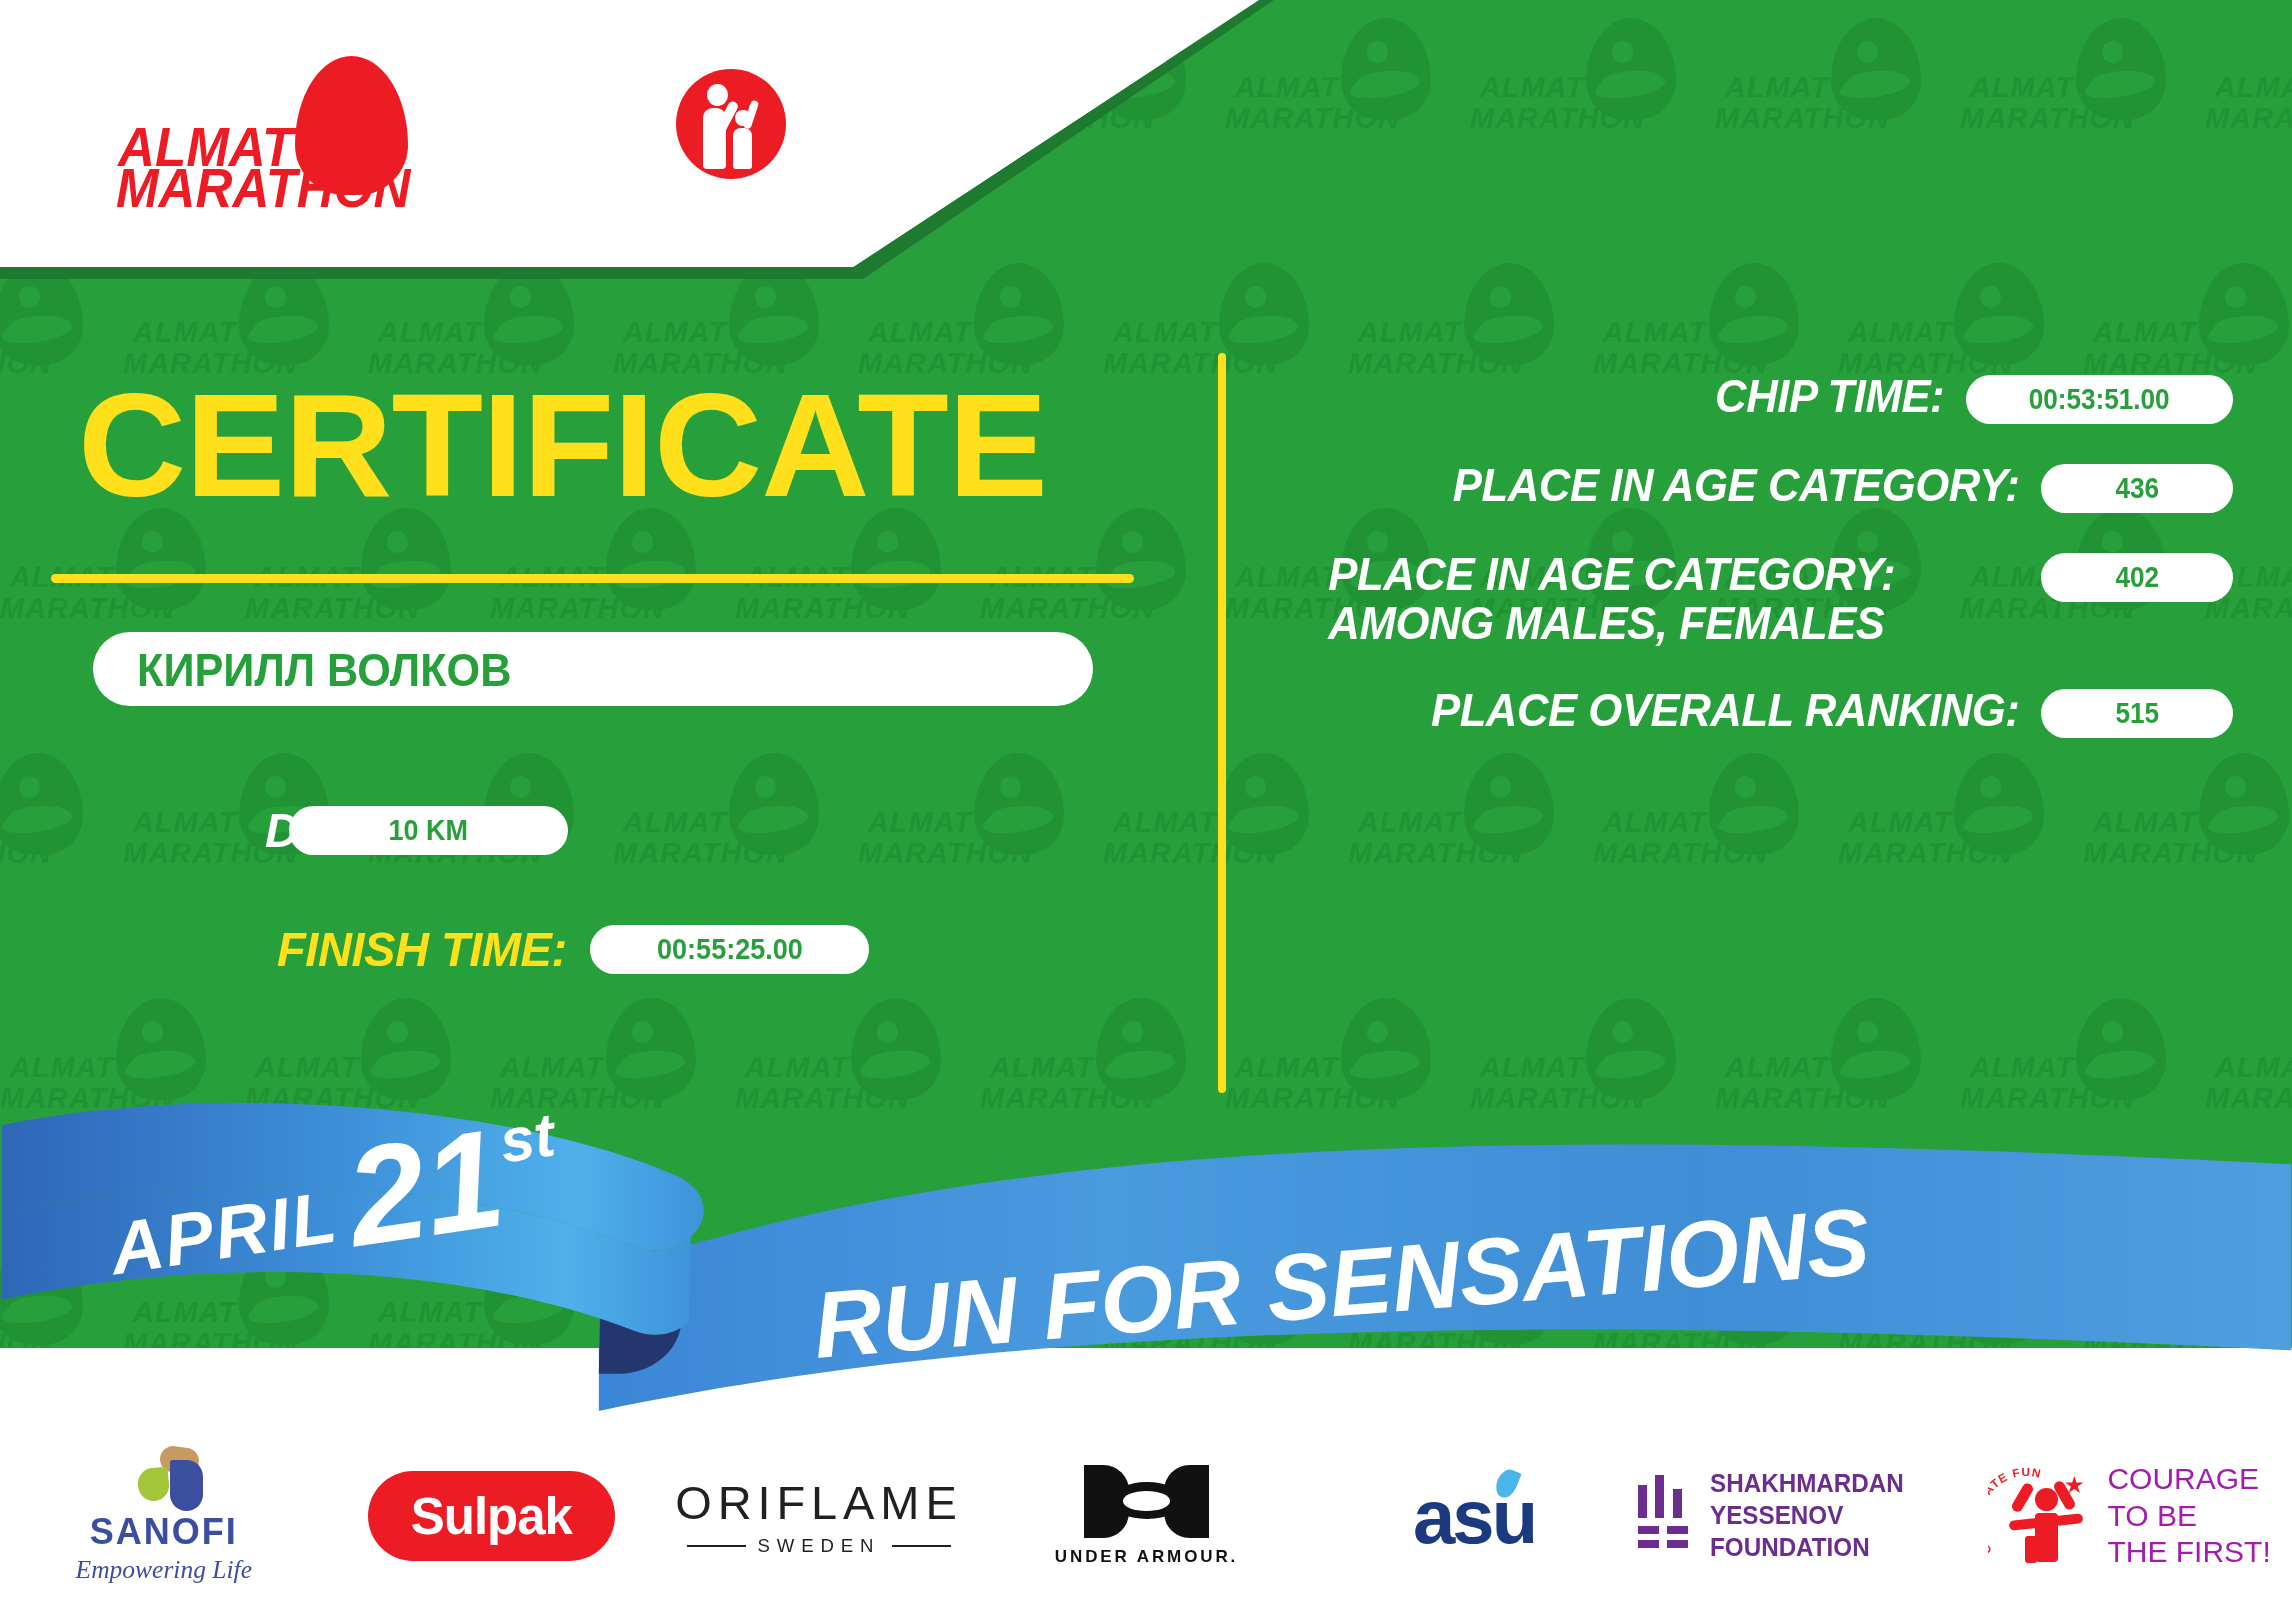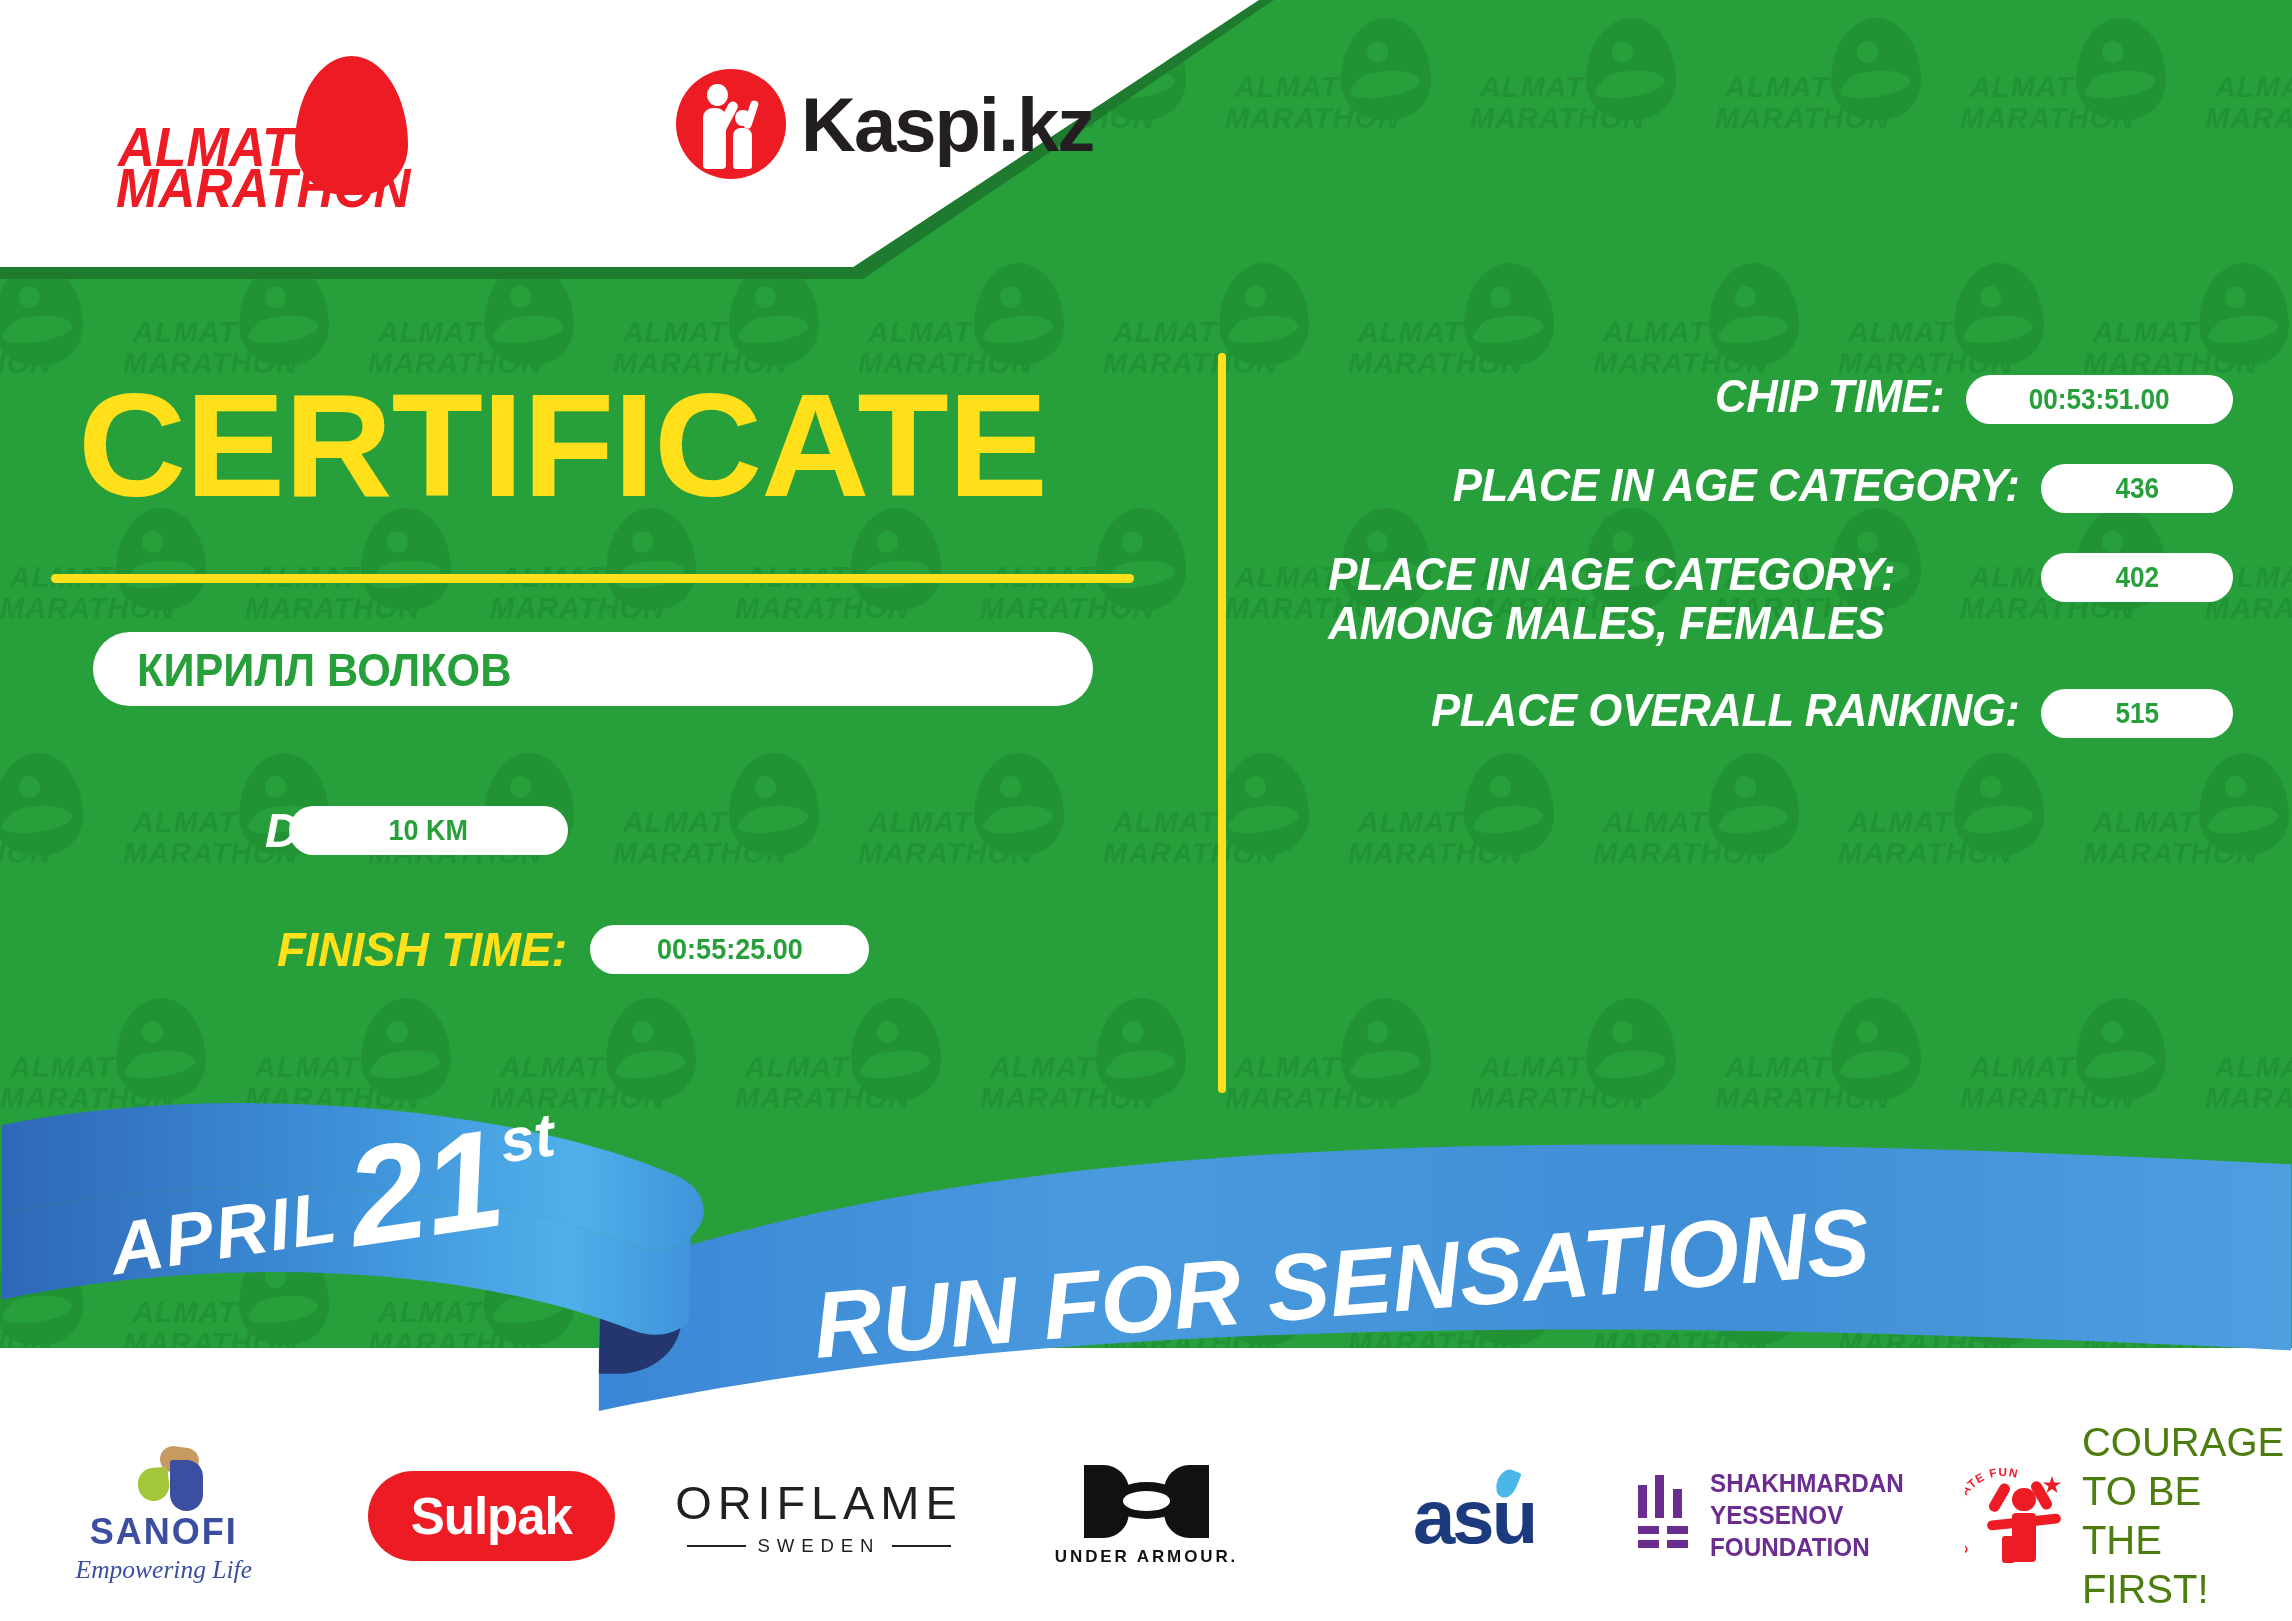--- a/index.html
+++ b/index.html
@@ -393,21 +393,21 @@
     position:absolute;left:0;top:5.9px;width:57px;height:92px;
   }
   .c-fig-head{position:absolute;left:47px;top:25.5px;width:23.5px;height:23.5px;border-radius:50%;background:#ed1c24;}
   .c-fig-arm1{position:absolute;left:29px;top:19.6px;width:10.8px;height:31px;background:#ed1c24;border-radius:5.9px;transform:rotate(30deg);}
   .c-fig-arm2{position:absolute;left:71px;top:17.6px;width:10.8px;height:31px;background:#ed1c24;border-radius:5.9px;transform:rotate(-30deg);}
   .c-fig-body{position:absolute;left:47px;top:51px;width:23.5px;height:49px;background:#ed1c24;border-radius:3.9px;}
   .c-fig-leg{position:absolute;left:37px;top:74px;width:12.7px;height:27.4px;background:#ed1c24;border-radius:2.9px;}
   .c-fig-bar{position:absolute;left:21.6px;top:55px;width:74px;height:9.8px;background:#ed1c24;border-radius:4.9px;transform:rotate(-6deg);}
   .c-star{position:absolute;left:76px;top:11.8px;color:#ed1c24;font-size:23.5px;line-height:1;}
   .c-name{
-    color:#4d7c0f;font-size:40px;line-height:1.22;
+    color:#a21caf;font-size:30px;line-height:1.22;
     font-family:"Liberation Sans", sans-serif;
     white-space:pre-line;letter-spacing:0px;
   }
 </style>
 </head>
 <body>
 
 <div id="cert">
 
   <div class="green-body">
@@ -729,21 +729,20 @@
 
   <div class="kaspi">
     <div class="kaspi-circle">
       <div class="k-adult-arm"></div>
       <div class="k-adult-head"></div>
       <div class="k-adult-body"></div>
       <div class="k-child-arm"></div>
       <div class="k-child-head"></div>
       <div class="k-child-body"></div>
     </div>
-    <div class="kaspi-text">Kaspi.kz</div>
   </div>
 
   <div class="cert-title">CERTIFICATE</div>
   <div class="title-rule"></div>
 
   <div class="name-pill">
     <span class="name-text">КИРИЛЛ ВОЛКОВ</span>
   </div>
 
   <div class="lrow" id="row-distance">

